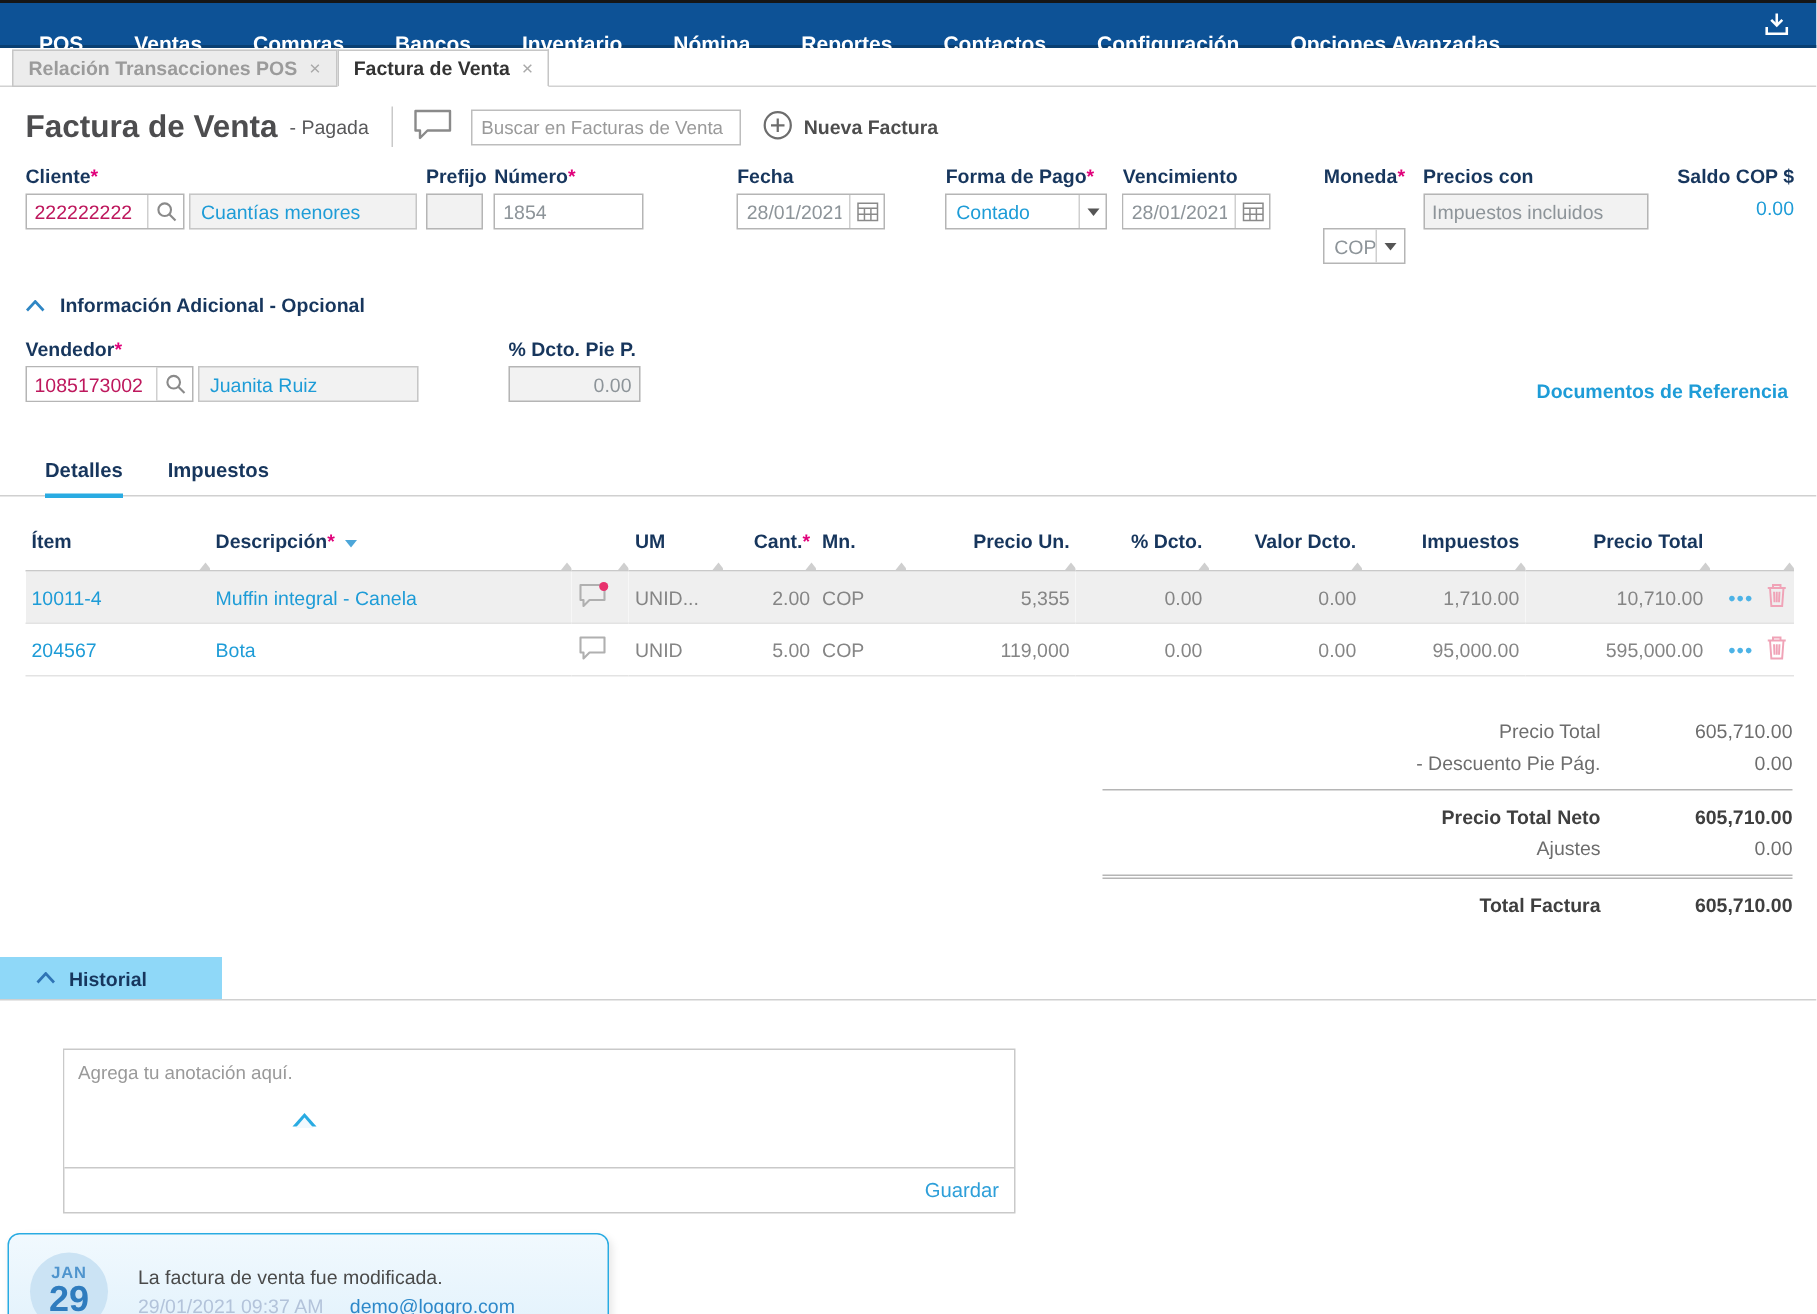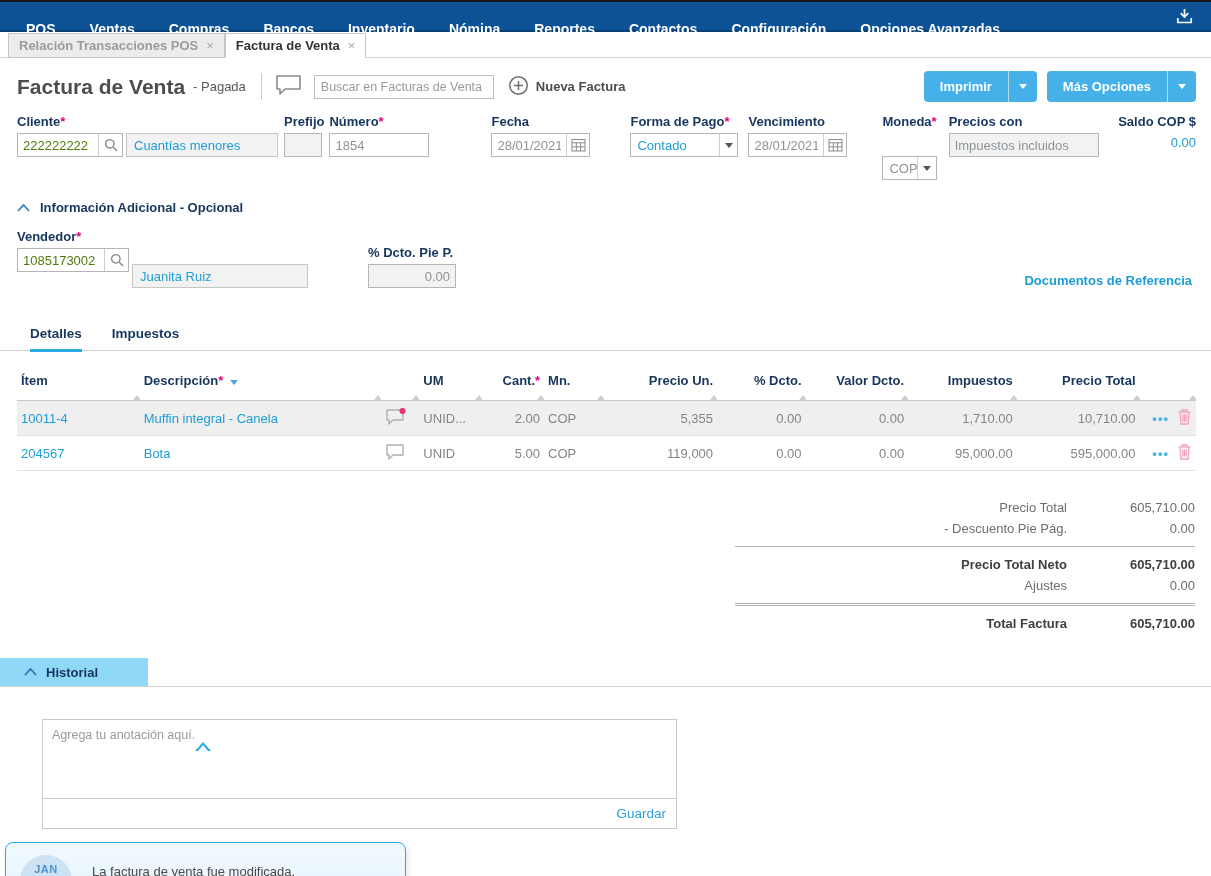--- a/index.html
+++ b/index.html
@@ -47,21 +47,21 @@
   .btn-main { color:#fff; font-weight:bold; font-size:13px; padding:8px 16px; }
   .btn-caret { display:flex; align-items:center; padding:0 10px; border-left:1px solid rgba(255,255,255,.6); }
   .caret-down-w { width:0; height:0; border-left:4px solid transparent; border-right:4px solid transparent; border-top:5px solid #fff; }
 
   
   .fields-row { display:flex; align-items:flex-start; padding:4px 15px 0 17px; }
   .field { display:flex; flex-direction:column; }
   .field > .flabel { font-size:13px; font-weight:bold; color:#17365d; margin-bottom:4px; white-space:nowrap; }
   .req { color:#e0007a; font-weight:bold; }
   .lookup { display:flex; border:1px solid #b5b5b5; height:24px; background:#fff; align-items:stretch; }
-  .lookup input { border:none; outline:none; width:80px; color:#4d7c0f; font-size:13px; padding:0 5px; font-family:"Liberation Sans",sans-serif; }
+  .lookup input { border:none; outline:none; width:80px; color:#be185d; font-size:13px; padding:0 5px; font-family:"Liberation Sans",sans-serif; }
   .lookup .magbox { width:24px; border-left:1px solid #cfcfcf; display:flex; align-items:center; justify-content:center; cursor:pointer; }
   .ro-name { background:#f2f2f2; border:1px solid #c6c6c6; color:#1e9cd7; height:24px; display:flex; align-items:center; padding:0 7px; margin-left:3px; font-size:13px; }
   .txt { height:24px; border:1px solid #b5b5b5; font-size:13px; padding:0 5px; font-family:"Liberation Sans",sans-serif; }
   .txt.grey { color:#8d9499; }
   .txt.ro { background:#f2f2f2; color:#8d9499; }
   .datebox { display:flex; border:1px solid #b5b5b5; height:24px; background:#fff; }
   .datebox input { border:none; outline:none; width:74px; color:#8d9499; font-size:13px; padding:0 5px; font-family:"Liberation Sans",sans-serif; }
   .datebox .calbox { width:23px; border-left:1px solid #cfcfcf; display:flex; align-items:center; justify-content:center; cursor:pointer; }
   .selectbox { display:flex; border:1px solid #b5b5b5; height:24px; background:#fff; align-items:stretch; cursor:pointer; }
   .selectbox .sel-text { display:flex; align-items:center; padding:0 6px; font-size:13px; }
@@ -203,34 +203,20 @@
   <span class="new-invoice">
     <span>
       <svg width="21" height="21" viewBox="0 0 21 21" fill="none" stroke="#6d6d6d" stroke-width="1.5">
         <circle cx="10.5" cy="10.5" r="8.7"></circle>
         <line x1="10.5" y1="6" x2="10.5" y2="15"></line>
         <line x1="6" y1="10.5" x2="15" y2="10.5"></line>
       </svg>
     </span>
     <span class="new-invoice-label">Nueva Factura</span>
   </span>
-  <div class="hdr-buttons">
-    <div class="btn">
-      <span class="btn-main">Imprimir</span>
-      <span class="btn-caret">
-          <span class="caret-down-w"></span>
-        </span>
-    </div>
-    <div class="btn">
-      <span class="btn-main">Más Opciones</span>
-      <span class="btn-caret">
-          <span class="caret-down-w"></span>
-        </span>
-    </div>
-  </div>
 </div>
 
 <div class="fields-row">
   <div class="field">
     <span class="flabel"><span>Cliente</span><span class="req">*</span></span>
     <div style="display:flex;">
       <div class="lookup">
         <input type="text" value="222222222" style="">
         <span class="magbox">
           <svg width="14" height="14" viewBox="0 0 14 14" fill="none" stroke="#8a8a8a" stroke-width="1.4">
@@ -321,21 +307,21 @@
     <div style="display:flex;">
       <div class="lookup">
         <input type="text" style="width: 86px;" value="1085173002">
         <span class="magbox">
           <svg width="14" height="14" viewBox="0 0 14 14" fill="none" stroke="#8a8a8a" stroke-width="1.4">
             <circle cx="5.8" cy="5.8" r="4.2"></circle>
               <line x1="9" y1="9" x2="13" y2="13"></line>
           </svg>
         </span>
       </div>
-      <span class="ro-name" style="width:176px;margin-top:16px;">Juanita Ruiz</span>
+      <span class="ro-name" style="width:147px;">Juanita Ruiz</span>
     </div>
   </div>
   <div class="field ml60">
     <span class="flabel"><span>% Dcto. Pie P.</span></span>
     <input class="txt ro w88" type="text" value="0.00" style="">
   </div>
   <span class="ref-link">Documentos de Referencia</span>
 </div>
 
 <div class="detail-tabs">

